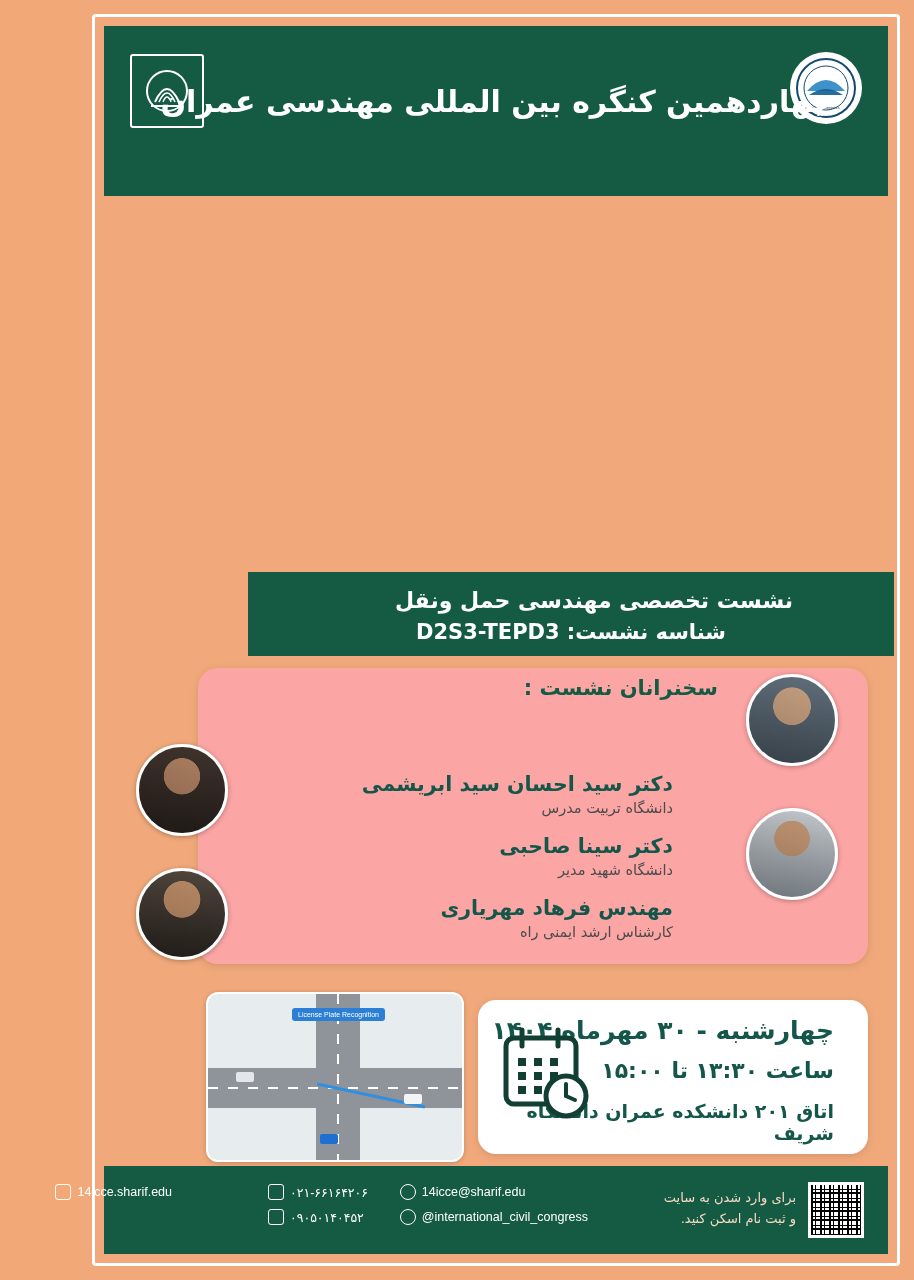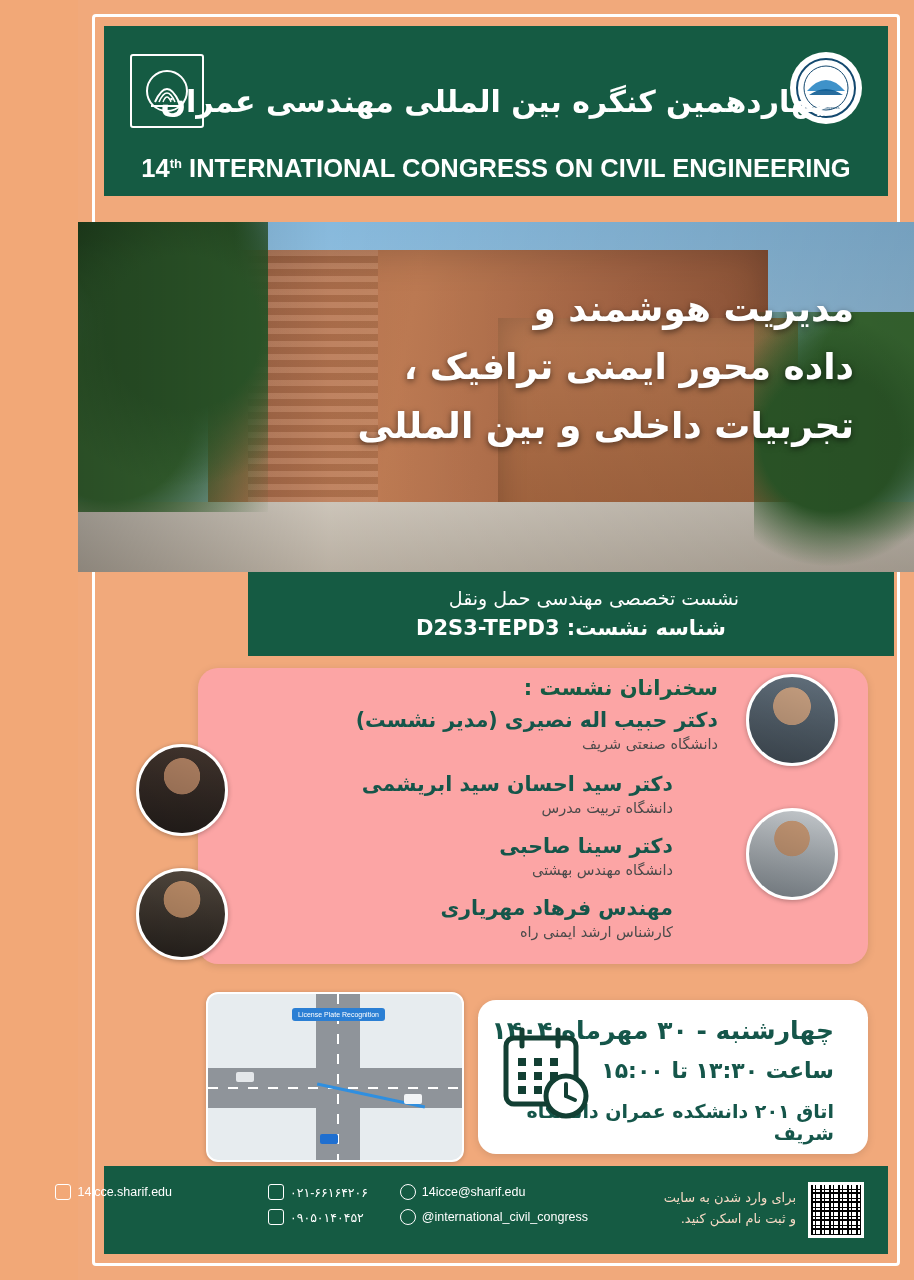--- a/index.html
+++ b/index.html
@@ -143,21 +143,21 @@
     position: absolute;
     left: 170px; right: 20px;
     top: 572px;
     height: 84px;
     background: #155b43;
     color: #ffffff;
     direction: rtl;
     text-align: center;
     padding-top: 13px;
   }
-  .session-strip .l1 { font-size: 19px; font-weight: normal; line-height: 1.45; padding-left: 46px; }
+  .session-strip .l1 { font-size: 22px; font-weight: bold; line-height: 1.45; padding-left: 46px; }
   .session-strip .l2 { font-size: 21px; font-weight: bold; line-height: 1.45; }
 
   
   .speakers {
     position: absolute;
     left: 120px; right: 46px;
     top: 668px;
     height: 296px;
     background: #fca5a5;
     border-radius: 20px;
@@ -297,41 +297,23 @@
       <div class="logo-right">
         <svg width="62" height="62" viewBox="0 0 62 62" aria-hidden="true">
           <circle cx="31" cy="31" r="29" fill="#ffffff" stroke="#14496f" stroke-width="2"></circle>
           <circle cx="31" cy="31" r="22" fill="#ffffff" stroke="#14496f" stroke-width="1"></circle>
           <path d="M12 34 Q31 12 50 34" fill="#1d7fc0" opacity=".85"></path>
           <path d="M14 38 Q31 26 48 38" fill="#0f5d94" opacity=".9"></path>
           <text x="31" y="52" font-size="4.2" text-anchor="middle" fill="#14496f" font-family="Liberation Sans">Civil Congress</text>
         </svg>
       </div>
       <div class="title-fa">چهاردهمین کنگره بین المللی مهندسی عمران</div>
-      <div class="title-en">
-        <span>14</span><span class="sup">th</span>
-        <span>INTERNATIONAL CONGRESS ON CIVIL ENGINEERING</span>
-      </div>
-    </div>
-  </div>
-
-  <div class="hero">
-    <div class="sky"></div>
-    <div class="building"></div>
-    <div class="building2"></div>
-    <div class="plaza"></div>
-    <div class="tree-l"></div>
-    <div class="tree-r"></div>
-    <div class="shade"></div>
-    <div class="hero-text">
-      <div>مدیریت هوشمند و</div>
-      <div>داده محور ایمنی ترافیک ،</div>
-      <div>تجربیات داخلی و بین المللی</div>
-    </div>
-  </div>
+    </div>
+  </div>
+
 
   <div class="session-strip">
     <div class="l1">نشست تخصصی مهندسی حمل ونقل</div>
     <div class="l2">شناسه نشست: D2S3-TEPD3</div>
   </div>
 
   <div class="speakers">
     <div class="sp-title">سخنرانان نشست :</div>
 
     <div class="avatar a1">
@@ -340,31 +322,27 @@
     <div class="avatar a2">
         <div class="face-shadow"></div>
       </div>
     <div class="avatar a3">
         <div class="face-shadow"></div>
       </div>
     <div class="avatar a4">
         <div class="face-shadow"></div>
       </div>
 
-    <div class="sp-row r1">
-      <div class="sp-name">دکتر حبیب اله نصیری (مدیر نشست)</div>
-      <div class="sp-org">دانشگاه صنعتی شریف</div>
-    </div>
     <div class="sp-row r2">
       <div class="sp-name">دکتر سید احسان سید ابریشمی</div>
       <div class="sp-org">دانشگاه تربیت مدرس</div>
     </div>
     <div class="sp-row r3">
       <div class="sp-name">دکتر سینا صاحبی</div>
-      <div class="sp-org">دانشگاه مهندس بهشتی</div>
+      <div class="sp-org">دانشگاه شهید مدیر</div>
     </div>
     <div class="sp-row r4">
       <div class="sp-name">مهندس فرهاد مهریاری</div>
       <div class="sp-org">کارشناس ارشد ایمنی راه</div>
     </div>
   </div>
 
   <div class="intersection-img">
     <div class="inter-road-h"></div>
     <div class="inter-road-v"></div>

